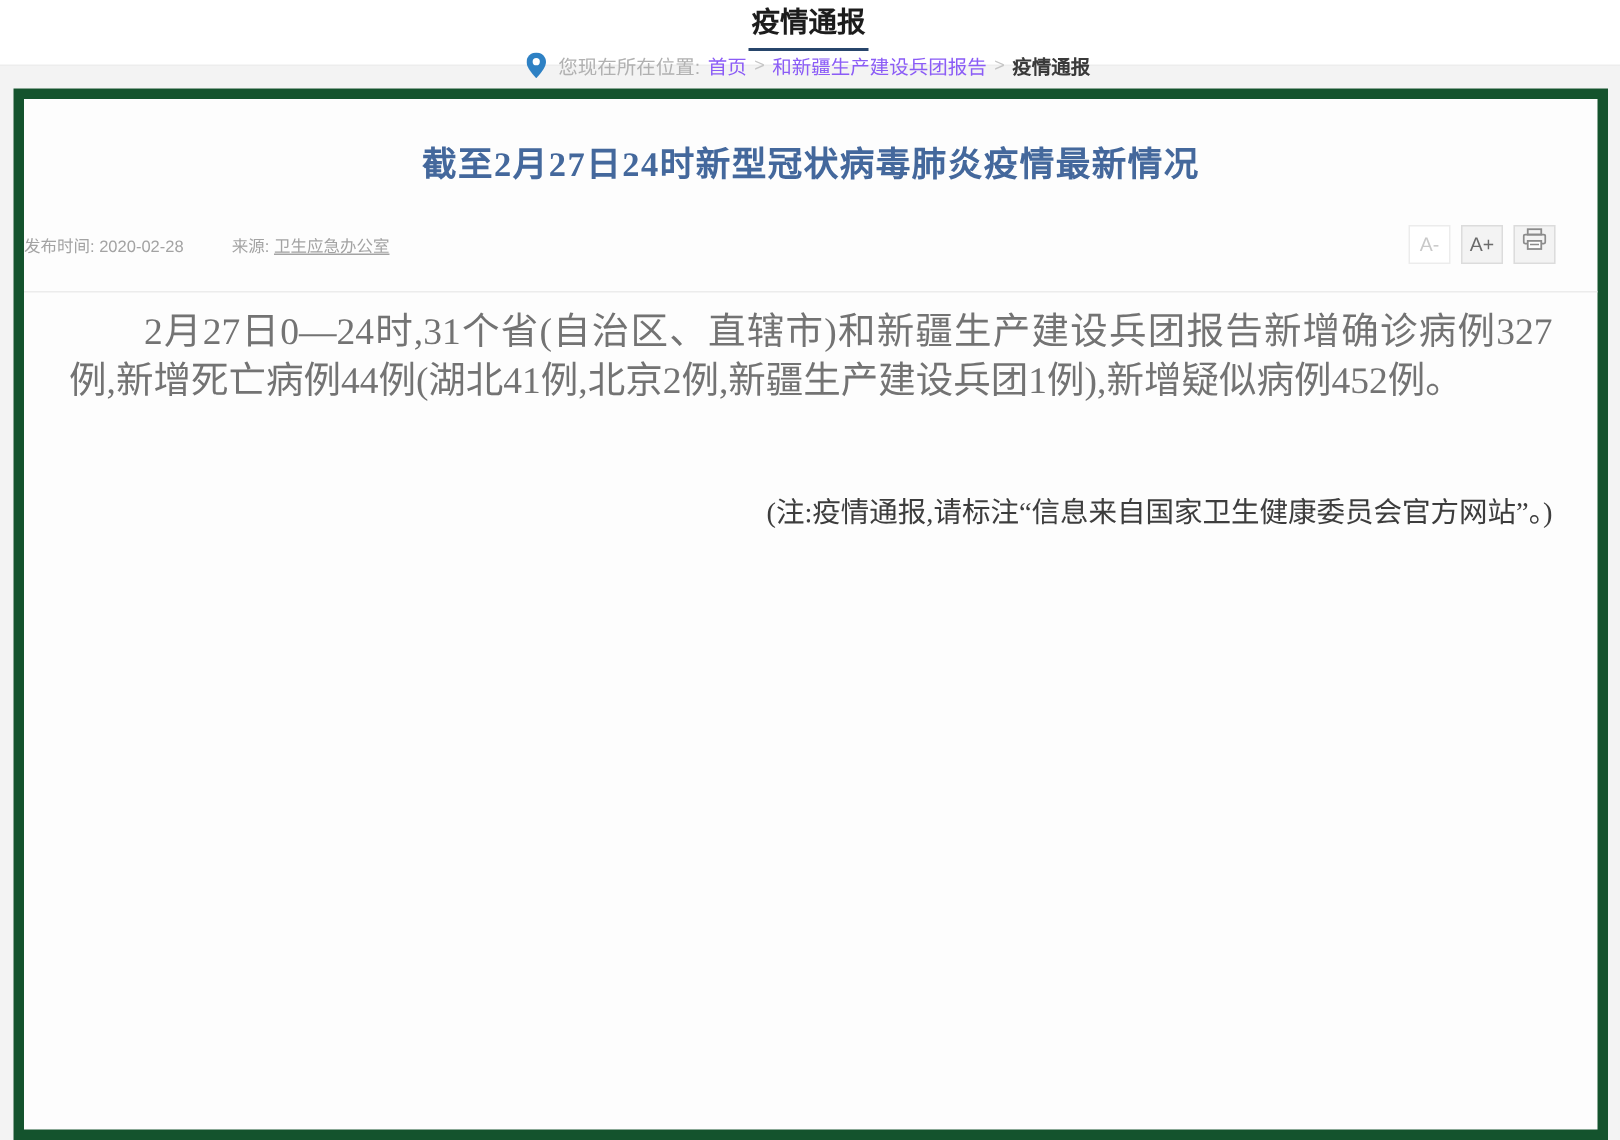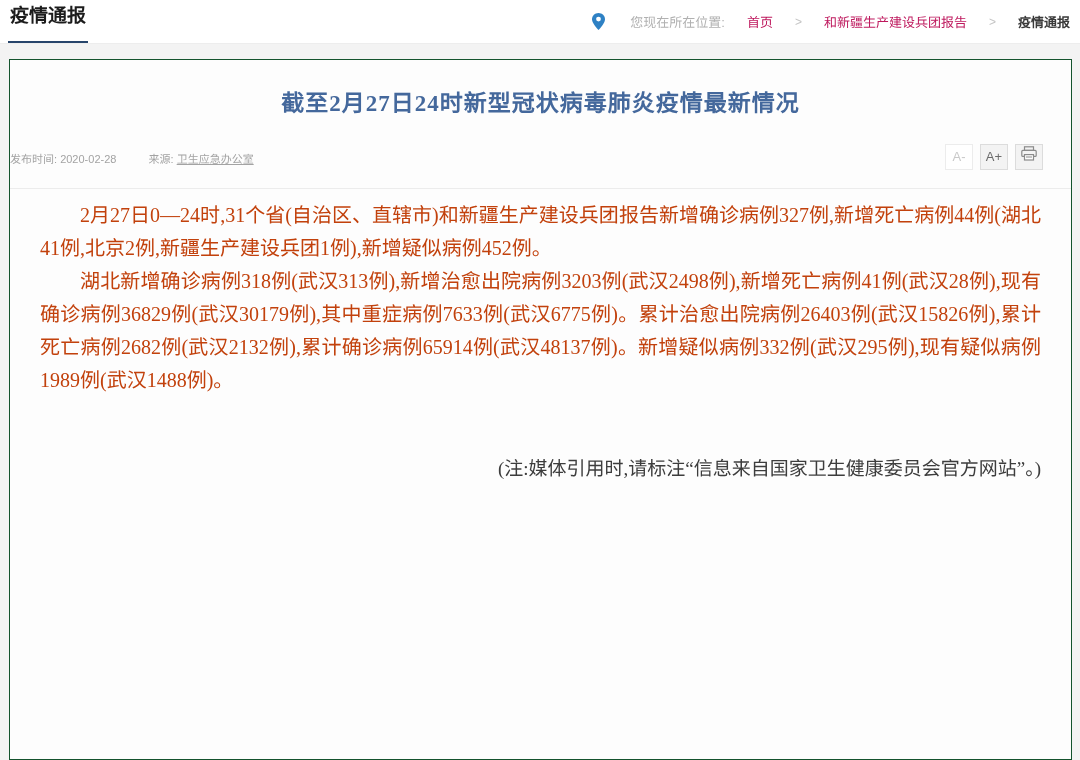--- a/index.html
+++ b/index.html
@@ -11,57 +11,59 @@
     height: 760px;
     background: #f3f3f3;
     overflow: hidden;
   }
 
   
   .topbar {
     height: 44px;
     background: #ffffff;
     display: flex;
+    align-items: center;
     justify-content: space-between;
     padding: 0 10px 0 8px;
     border-bottom: 1px solid #ededed;
+    flex-direction: column;
   }
   .section-title {
     font-family: "Liberation Serif", serif;
     font-size: 19px;
     font-weight: bold;
     color: #1c1c1c;
     border-bottom: 2px solid #27456b;
     padding: 6px 2px 5px 2px;
     line-height: 1.1;
   }
   .breadcrumb {
     display: flex;
     align-items: center;
-    gap: 22px;
+    gap: 5px;
     font-size: 13px;
     color: #b1b1b1;
   }
   .breadcrumb .pin { display: inline-flex; margin-right: 3px; }
   .breadcrumb a.crumb {
-    color: #be185d;
+    color: #8b5cf6;
     text-decoration: none;
     cursor: pointer;
   }
   .breadcrumb .sep { color: #c4c4c4; font-size: 12px; }
   .breadcrumb .crumb.current {
     color: #3a3a3a;
     font-weight: bold;
   }
 
   
   .card {
     margin: 15px 8px 0 9px;
     background: #fdfdfd;
-    border: 1px solid #14532d;
+    border: 7px solid #14532d;
     min-height: 701px;
     padding-top: 24px;
     position: relative;
   }
   .article-title {
     text-align: center;
     font-family: "Liberation Serif", serif;
     font-size: 23px;
     font-weight: bold;
     color: #44689c;
@@ -115,22 +117,22 @@
   .divider {
     border: none;
     border-top: 1px solid #ececec;
     margin-top: 14px;
   }
 
   
   .article-body {
     padding: 10px 30px 0 30px;
     font-family: "Liberation Serif", serif;
-    font-size: 20px;
-    color: #c2410c;
+    font-size: 25px;
+    color: #737373;
     text-align: justify;
   }
   .article-body p {
     text-indent: 2em;
     line-height: 33px;
   }
   .article-note {
     padding: 0 30px 14px 30px;
     margin-top: 57px;
     font-family: "Liberation Serif", serif;
@@ -188,18 +190,17 @@
           </svg>
         </span>
       </button>
     </div>
   </div>
 
   <hr class="divider">
 
   <div class="article-body">
     <p>2月27日0—24时,31个省(自治区、直辖市)和新疆生产建设兵团报告新增确诊病例327例,新增死亡病例44例(湖北41例,北京2例,新疆生产建设兵团1例),新增疑似病例452例。</p>
-    <p>湖北新增确诊病例318例(武汉313例),新增治愈出院病例3203例(武汉2498例),新增死亡病例41例(武汉28例),现有确诊病例36829例(武汉30179例),其中重症病例7633例(武汉6775例)。累计治愈出院病例26403例(武汉15826例),累计死亡病例2682例(武汉2132例),累计确诊病例65914例(武汉48137例)。新增疑似病例332例(武汉295例),现有疑似病例1989例(武汉1488例)。</p>
   </div>
 
-  <div class="article-note">(注:媒体引用时,请标注“信息来自国家卫生健康委员会官方网站”。)</div>
+  <div class="article-note">(注:疫情通报,请标注“信息来自国家卫生健康委员会官方网站”。)</div>
 
 </div>
 
 </body></html>

